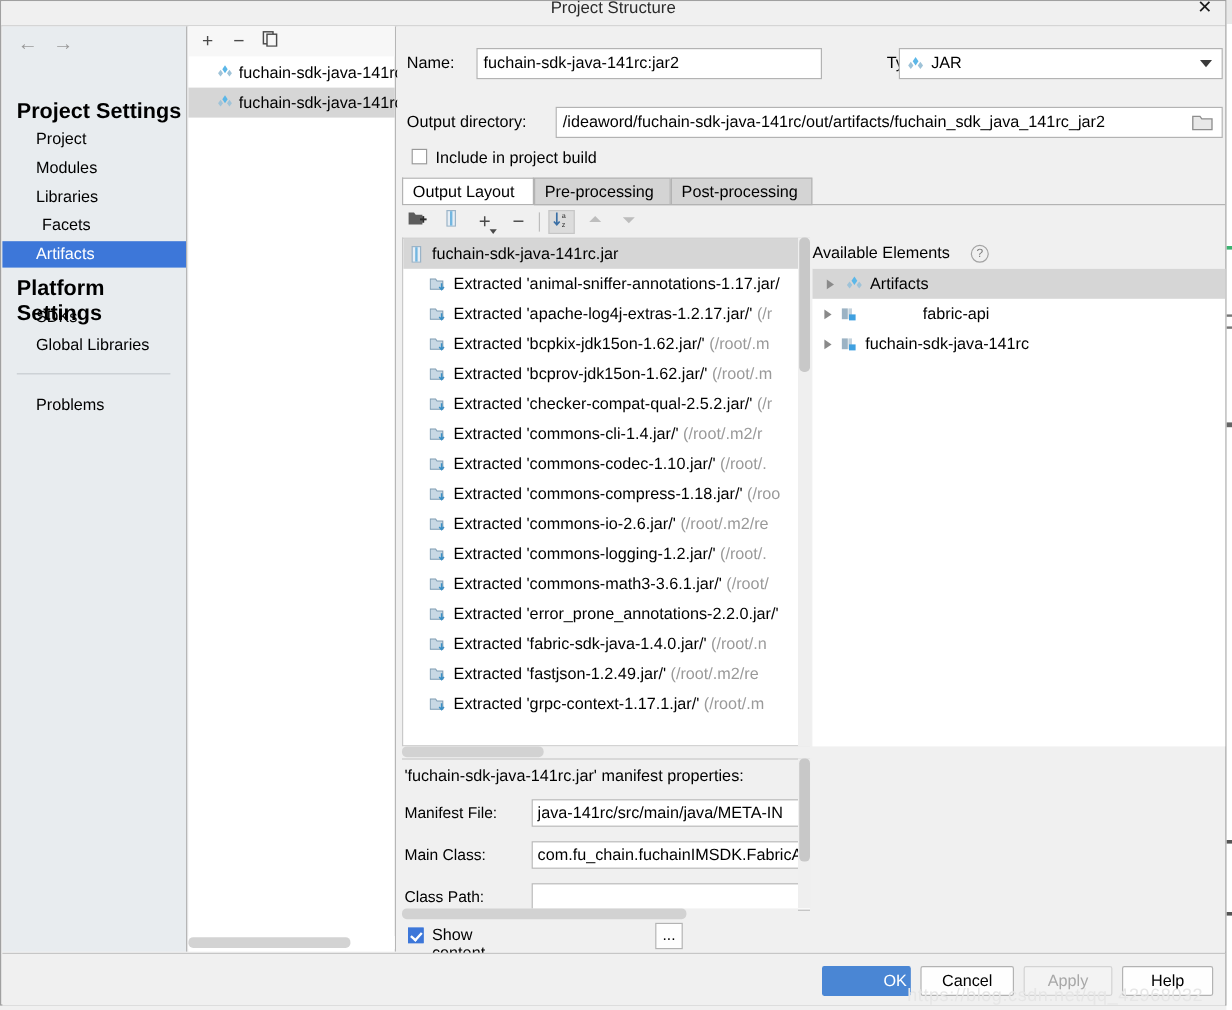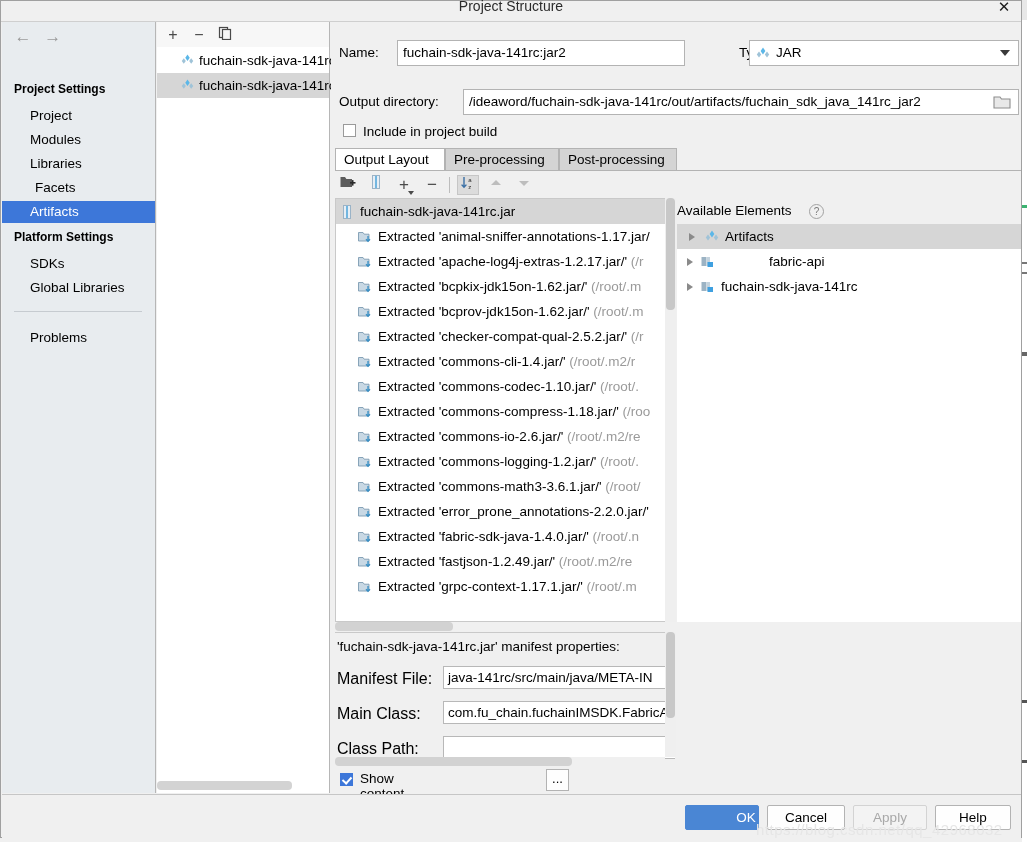--- a/index.html
+++ b/index.html
@@ -31,21 +31,21 @@
   .close-x{position:absolute;right:10px;top:-1px;width:14px;height:14px;
            font-size:15px;line-height:14px;text-align:center;color:#1a1a1a;cursor:pointer;}
   .title-sep{position:absolute;left:0;top:20px;width:1020px;height:1px;background:#cfcfcf;}
 
   
   .sidebar{position:absolute;left:1px;top:21px;width:154px;height:771px;
            background:#e8ecef;border-right:1px solid #b6b6b6;box-sizing:border-box;}
   .nav-arrows{position:absolute;left:8px;top:4px;height:22px;}
   .nav-arrows span{display:inline-block;width:26px;text-align:center;font-size:17px;color:#9a9a9a;
                    line-height:22px;cursor:pointer;}
-  .sec-head{position:absolute;left:12px;font-weight:bold;font-size:12px;color:#000;}
+  .sec-head{position:absolute;left:12px;font-weight:bold;font-size:18px;color:#000;}
   .nav-item{position:absolute;left:0;width:153px;height:22px;line-height:22px;
             padding-left:28px;box-sizing:border-box;font-size:13.5px;color:#000;cursor:pointer;}
   .nav-item.selected{background:#3d77d9;color:#fff;}
   .side-div{position:absolute;left:12px;width:128px;height:1px;background:#c6cbd0;}
 
   
   .red-arrow{position:absolute;left:158px;top:181px;width:46px;height:18px;}
 
   
   .artifacts-panel{position:absolute;left:156px;top:21px;width:173px;height:771px;
@@ -121,21 +121,21 @@
   .av-row.sel{background:#d6d6d6;}
   .av-tri{position:absolute;top:9px;width:0;height:0;border-top:4px solid transparent;
           border-bottom:4px solid transparent;border-left:6px solid #8a8a8a;cursor:pointer;}
   .av-ic{position:absolute;top:6px;width:14px;height:14px;}
   .av-txt{position:absolute;top:0;line-height:25px;}
 
   
   .manifest{position:absolute;left:4px;top:610px;width:340px;height:135px;background:#f0f0f0;
             border-top:1px solid #c9c9c9;box-sizing:border-box;overflow:hidden;}
   .mf-title{position:absolute;left:2px;top:6px;font-size:13.5px;white-space:nowrap;}
-  .mf-lbl{position:absolute;left:2px;font-size:16px;}
+  .mf-lbl{position:absolute;left:2px;font-size:13px;}
   .mf-field{position:absolute;left:108px;width:240px;height:23px;background:#fff;
             border:1px solid #b8b8b8;box-sizing:border-box;font-size:13.5px;line-height:21px;
             padding:0 4px;white-space:nowrap;overflow:hidden;}
   .mf-vscroll{position:absolute;left:334px;top:610px;width:11px;height:125px;background:#efefef;}
   .mf-vscroll i{position:absolute;left:1px;top:0;width:9px;height:86px;background:#c8c8c8;border-radius:4px;}
   .mf-hscroll{position:absolute;left:4px;top:735px;width:330px;height:9px;background:#f0f0f0;}
   .mf-hscroll i{position:absolute;left:0;top:0;width:237px;height:9px;background:#d2d2d2;border-radius:4px;}
 
   .showcontent-row{position:absolute;left:4px;top:758px;}
   .dots-btn{position:absolute;left:211px;top:-11px;width:23px;height:22px;background:#fefefe;

